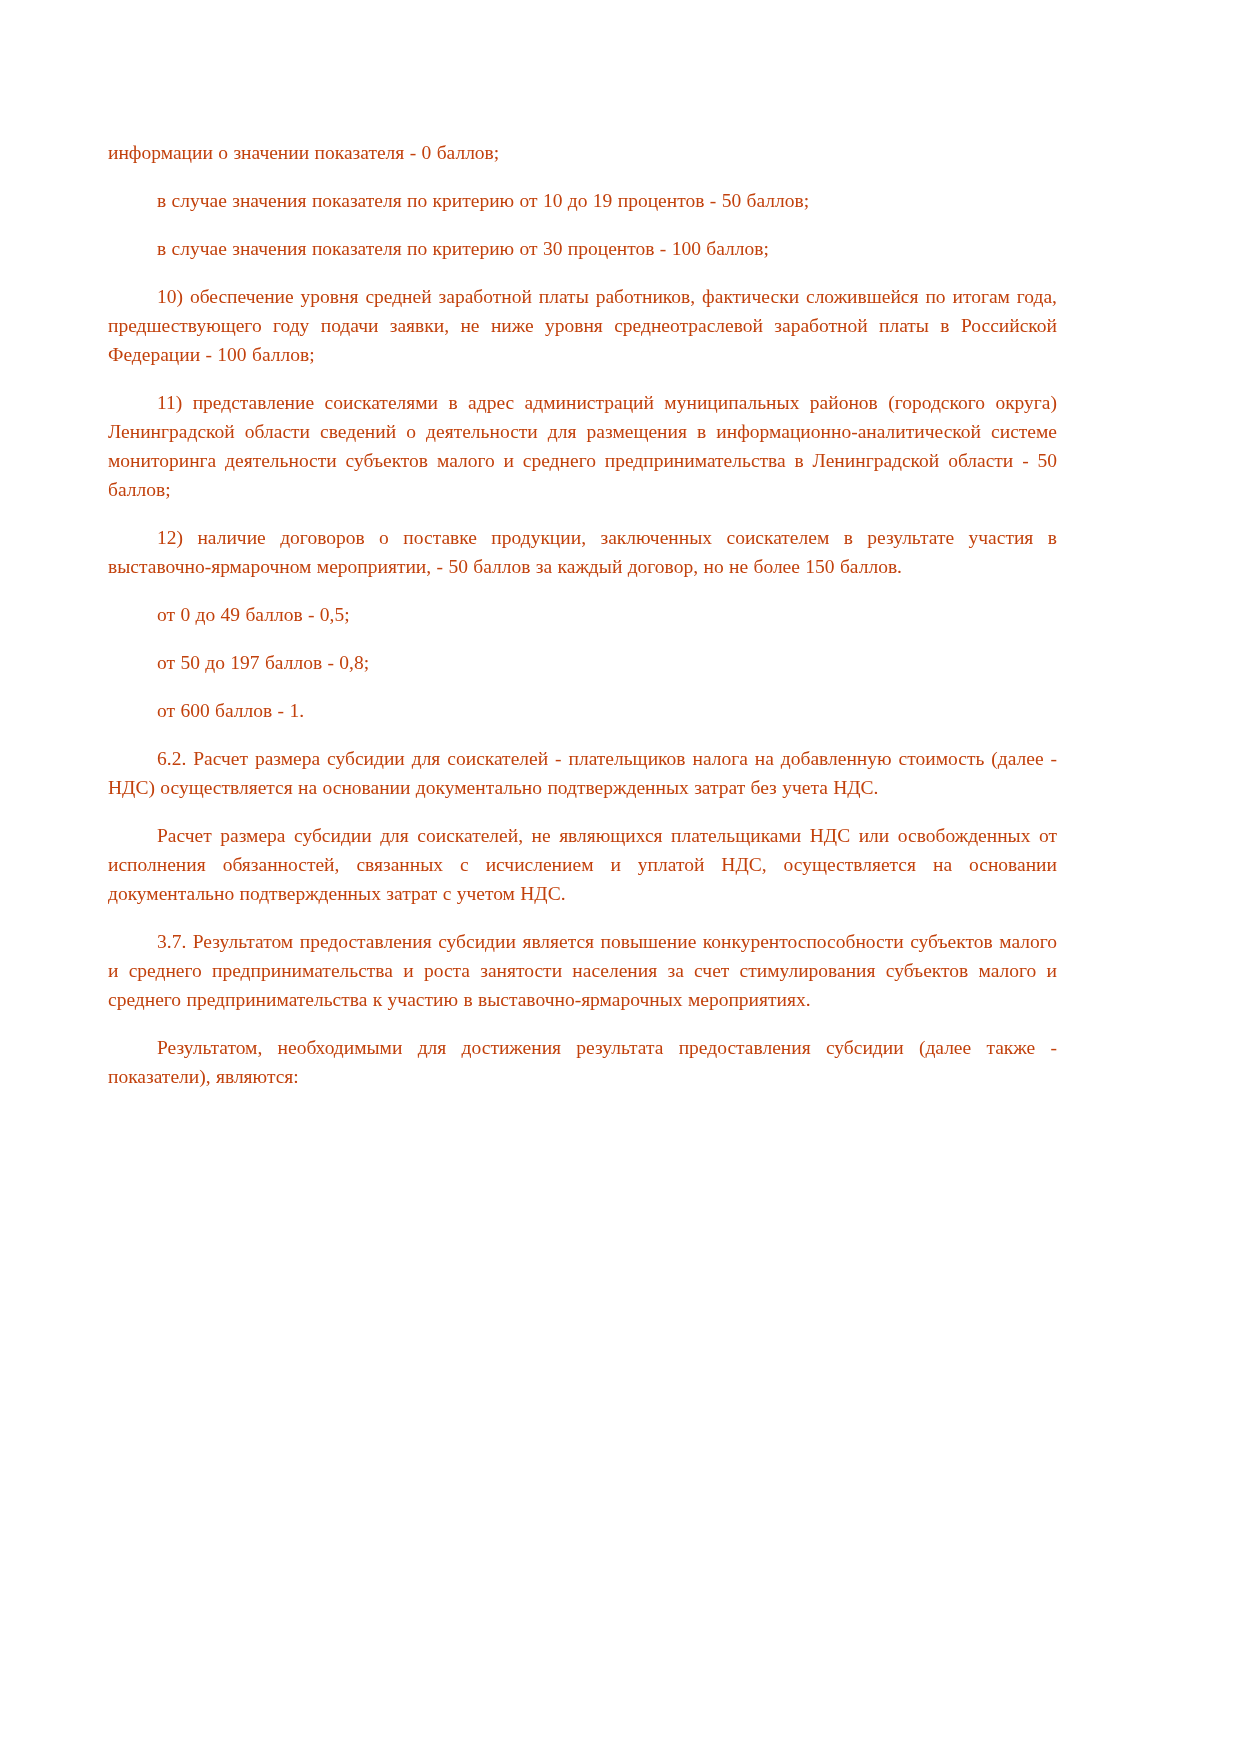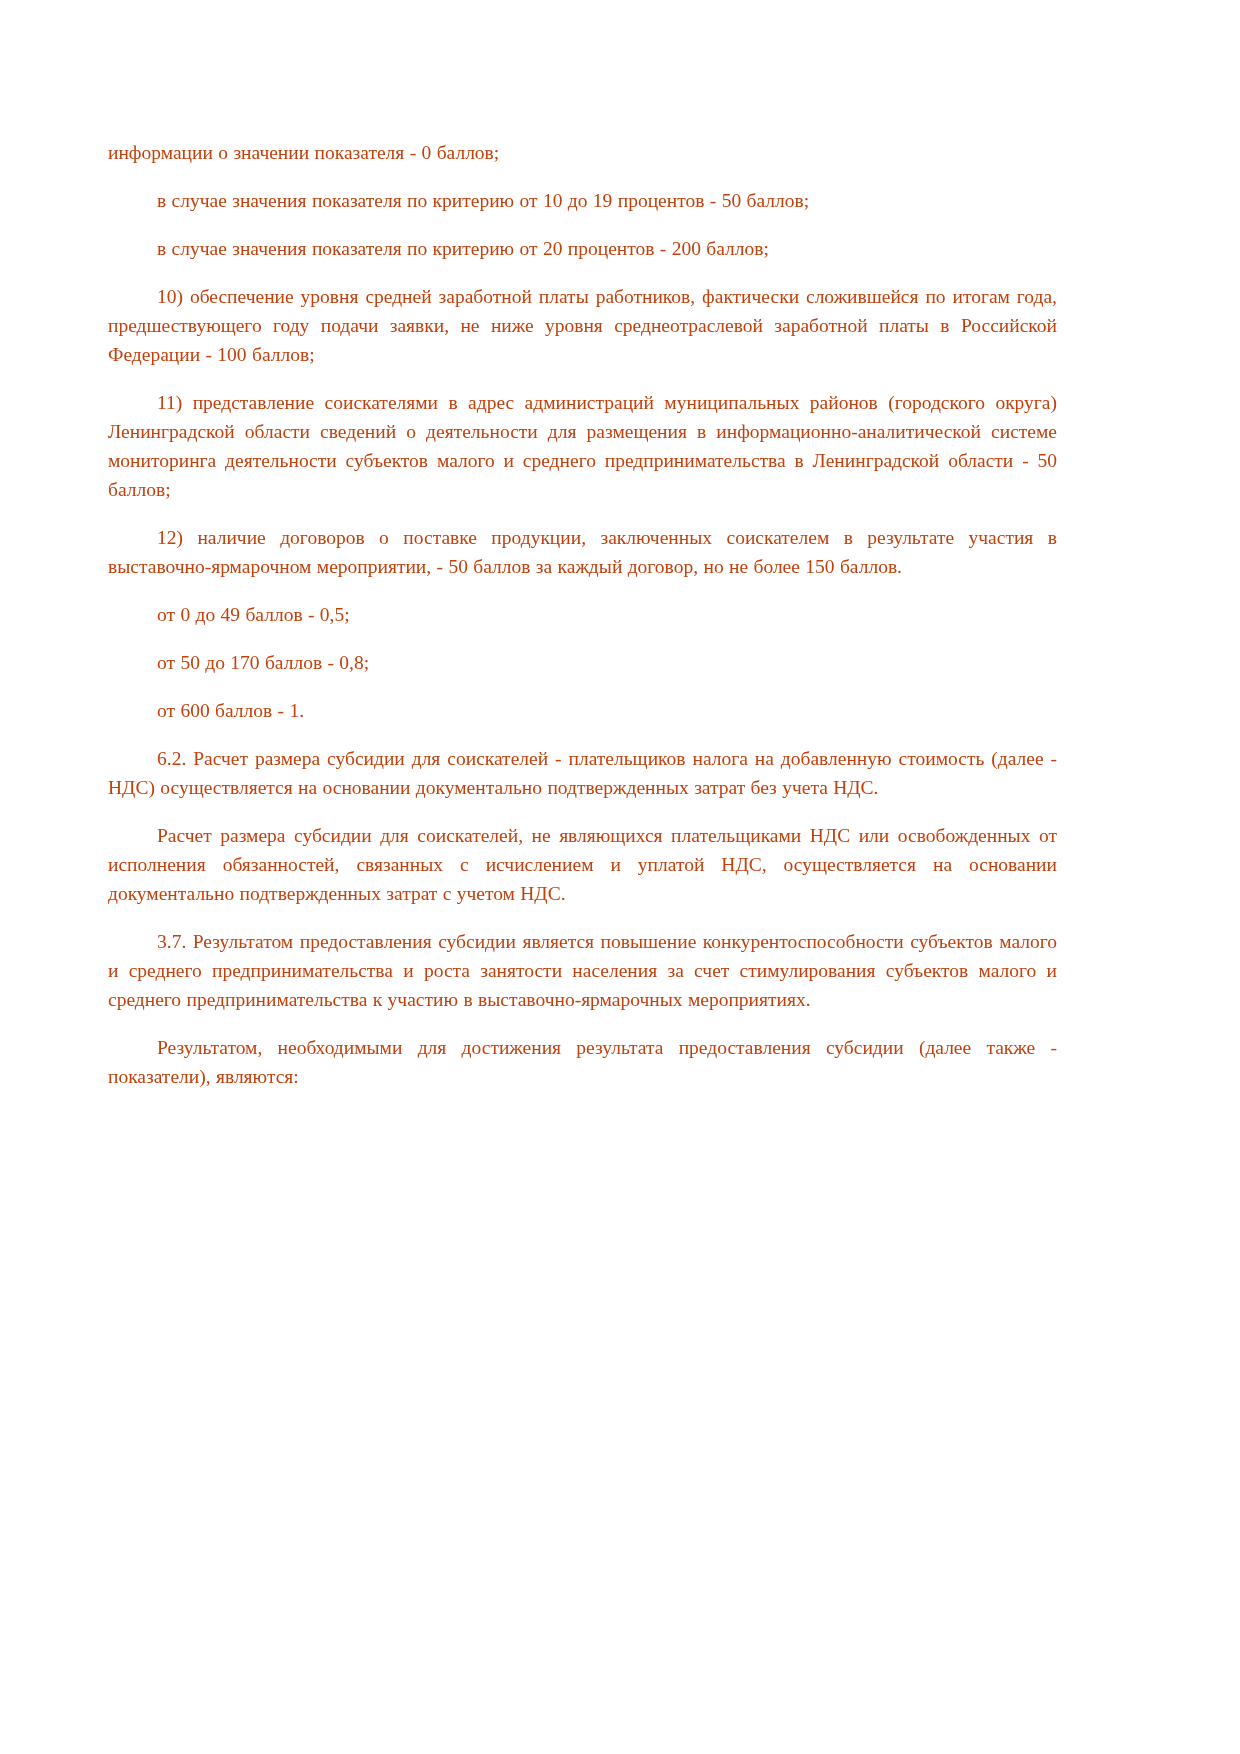--- a/index.html
+++ b/index.html
@@ -32,25 +32,25 @@
       margin-bottom: 0;
     }
   </style>
 </head>
 <body>
 
 <div class="page">
   <div id="document-body">
       <p class="para">информации о значении показателя - 0 баллов;</p>
       <p class="para indent">в случае значения показателя по критерию от 10 до 19 процентов - 50 баллов;</p>
-      <p class="para indent">в случае значения показателя по критерию от 20 процентов - 200 баллов;</p>
+      <p class="para indent">в случае значения показателя по критерию от 30 процентов - 100 баллов;</p>
       <p class="para indent">10) обеспечение уровня средней заработной платы работников, фактически сложившейся по итогам года, предшествующего году подачи заявки, не ниже уровня среднеотраслевой заработной платы в Российской Федерации - 100 баллов;</p>
       <p class="para indent">11) представление соискателями в адрес администраций муниципальных районов (городского округа) Ленинградской области сведений о деятельности для размещения в информационно-аналитической системе мониторинга деятельности субъектов малого и среднего предпринимательства в Ленинградской области - 50 баллов;</p>
       <p class="para indent">12) наличие договоров о поставке продукции, заключенных соискателем в результате участия в выставочно-ярмарочном мероприятии, - 50 баллов за каждый договор, но не более 150 баллов.</p>
       <p class="para indent">от 0 до 49 баллов - 0,5;</p>
-      <p class="para indent">от 50 до 170 баллов - 0,8;</p>
+      <p class="para indent">от 50 до 197 баллов - 0,8;</p>
       <p class="para indent">от 600 баллов - 1.</p>
       <p class="para indent">6.2. Расчет размера субсидии для соискателей - плательщиков налога на добавленную стоимость (далее - НДС) осуществляется на основании документально подтвержденных затрат без учета НДС.</p>
       <p class="para indent">Расчет размера субсидии для соискателей, не являющихся плательщиками НДС или освобожденных от исполнения обязанностей, связанных с исчислением и уплатой НДС, осуществляется на основании документально подтвержденных затрат с учетом НДС.</p>
       <p class="para indent">3.7. Результатом предоставления субсидии является повышение конкурентоспособности субъектов малого и среднего предпринимательства и роста занятости населения за счет стимулирования субъектов малого и среднего предпринимательства к участию в выставочно-ярмарочных мероприятиях.</p>
       <p class="para indent">Результатом, необходимыми для достижения результата предоставления субсидии (далее также - показатели), являются:</p>
     </div>
 </div>
 
 </body></html>

